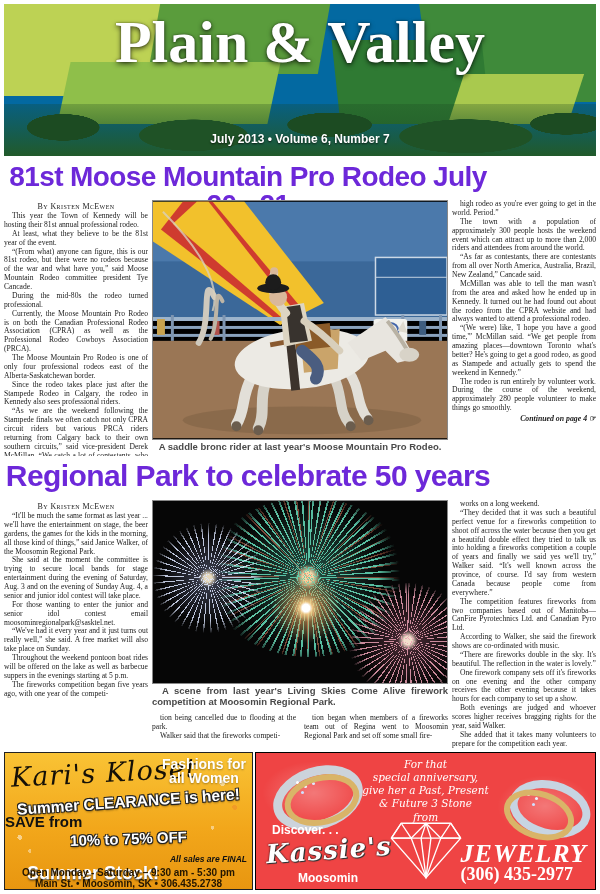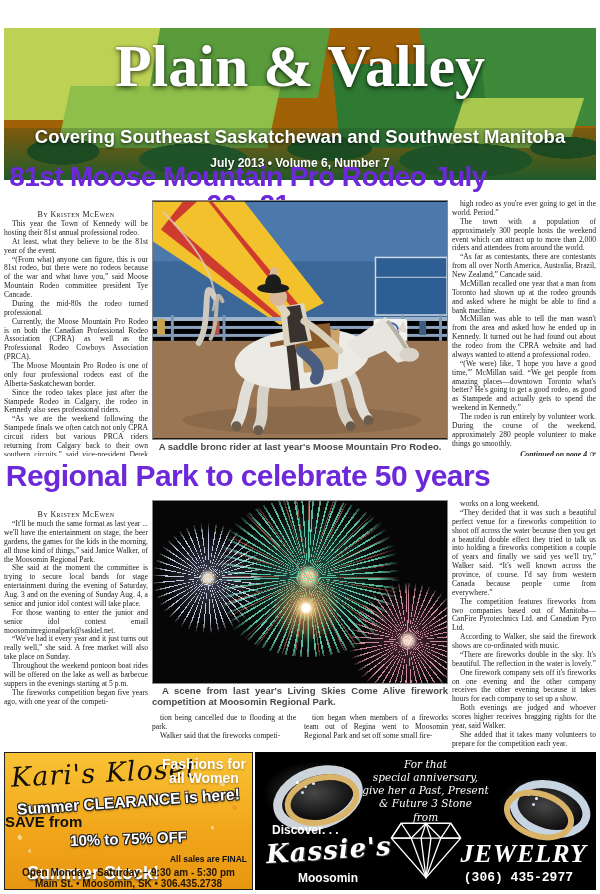--- a/index.html
+++ b/index.html
@@ -1,20 +1,20 @@
 <!DOCTYPE html>
 <html><head>
 <meta charset="utf-8">
 <style>
   html,body{margin:0;padding:0;background:#e9e9e9;}
   .page{position:relative;width:600px;height:894px;background:#fff;margin:0 auto;
         font-family:"Liberation Serif",serif;color:#1a1a1a;overflow:hidden;}
 
   
-  .masthead{position:absolute;left:4px;top:4px;width:592px;height:152px;overflow:hidden;background:#a16207;margin-top:24px;}
+  .masthead{position:absolute;left:4px;top:4px;width:592px;height:152px;overflow:hidden;background:#0369a1;}
   .field{position:absolute;}
   .f1{left:-20px;top:0;width:200px;height:92px;background:#bdd254;transform:skewX(-14deg);}
   .f2{left:150px;top:0;width:170px;height:70px;background:#5a9c3c;transform:skewX(-10deg);}
   .f3{right:-10px;top:0;width:180px;height:98px;background:#3f8a3a;transform:skewX(8deg);}
   .f4{left:60px;top:58px;width:210px;height:62px;background:#8fbf4a;transform:skewX(-12deg);}
   .f5{right:110px;top:36px;width:150px;height:84px;background:#2f7a33;transform:skewX(6deg);}
   .f6{right:20px;top:70px;width:120px;height:50px;background:#a9c94e;transform:skewX(-18deg);}
   .trees{position:absolute;left:0;bottom:0;width:100%;height:52px;
     background:
       radial-gradient(ellipse 60px 22px at 10% 45%, #1c4b22 60%, transparent 61%),
@@ -39,21 +39,21 @@
   .h-rodeo{top:163px;font-size:28px;line-height:1;}
   .h-park{top:461px;font-size:30px;line-height:1;}
 
   
   .row{position:absolute;left:4px;width:592px;}
   .row1{top:200px;height:256px;}
   .row2{top:500px;height:248px;}
   .col{position:absolute;top:0;width:144px;height:100%;overflow:hidden;}
   .col.left{left:0;}
   .col.right{right:0;}
-  .byline{text-align:center;font-variant:small-caps;font-size:8px;letter-spacing:.4px;margin:10px 0 1px;}
+  .byline{text-align:center;font-variant:small-caps;font-size:8px;letter-spacing:.4px;margin:2px 0 1px;}
   .para{margin:0;text-indent:8px;text-align:justify;font-size:7.6px;line-height:1.17;}
   .continued{font-style:italic;font-weight:bold;text-align:right;font-size:7.8px;margin-top:1px;}
 
   
   figure{margin:0;position:absolute;left:148px;top:0;width:296px;}
   .photo-frame{border:1px solid #888;overflow:hidden;position:relative;background:#000;}
   .caption{font-family:"Liberation Sans",sans-serif;font-weight:bold;font-size:9.5px;
     color:#4a4a4a;line-height:1.15;margin-top:2px;}
   .cap-center{text-align:center;}
   .cap-block{text-align:justify;text-indent:10px;}
@@ -101,39 +101,39 @@
   .kari-clear{position:absolute;left:0;top:40px;width:100%;text-align:center;
     font-family:"Liberation Sans",sans-serif;font-weight:bold;font-size:15.5px;transform:rotate(-4deg);}
   .kari-save{position:absolute;left:0;top:60px;width:100%;text-align:left;
     font-family:"Liberation Sans",sans-serif;font-weight:bold;font-size:15px;color:#111;}
   .kari-off{position:absolute;left:0;top:77px;width:100%;text-align:center;
     font-family:"Liberation Sans",sans-serif;font-weight:bold;font-size:15px;transform:rotate(-2deg);}
   .kari-stock{position:absolute;left:22px;top:110px;
     font-family:"Liberation Sans",sans-serif;font-weight:bold;font-size:18px;color:#fff;
     text-shadow:0 1px 0 #777,0 2px 2px rgba(0,0,0,.45);}
   .kari-final{position:absolute;right:5px;top:101px;
-    font-family:"Liberation Sans",sans-serif;font-weight:bold;font-size:8.5px;color:#111;}
+    font-family:"Liberation Sans",sans-serif;font-weight:bold;font-size:8.5px;color:#111;font-style:italic;}
   .kari-hours{position:absolute;left:0;top:114px;width:100%;text-align:center;
     font-family:"Liberation Sans",sans-serif;font-weight:bold;font-size:10px;color:#221500;line-height:1.1;}
 
-  .ad-kassie{position:absolute;left:251px;top:0;width:339px;height:136px;background:#000000;border:1px solid #000;color:#fff;}
+  .ad-kassie{position:absolute;left:251px;top:0;width:339px;height:136px;background:#ef4444;border:1px solid #000;color:#fff;}
   .kassie-lead{position:absolute;left:50%;top:5px;transform:translateX(-50%);width:170px;
     text-align:center;font-family:"DejaVu Serif",serif;font-style:italic;font-size:10.5px;
     line-height:1.25;white-space:pre-line;}
   .kassie-discover{position:absolute;left:16px;top:70px;
     font-family:"Liberation Sans",sans-serif;font-weight:bold;font-size:12px;}
   .kassie-script{position:absolute;left:10px;top:82px;font-family:"DejaVu Serif",serif;
     font-style:italic;font-weight:bold;font-size:26px;letter-spacing:1px;transform:rotate(-4deg);
     text-shadow:0 0 2px #000,1px 1px 0 #444;}
   .kassie-jewelry{position:absolute;right:8px;top:86px;font-family:"Liberation Serif",serif;
     font-style:italic;font-weight:bold;font-size:26px;letter-spacing:1px;}
   .kassie-town{position:absolute;left:42px;bottom:4px;
     font-family:"Liberation Sans",sans-serif;font-weight:bold;font-size:12px;}
   .kassie-phone{position:absolute;right:22px;bottom:4px;
-    font-family:Liberation Mono, monospace;font-weight:bold;font-size:13px;}
+    font-family:Liberation Serif, serif;font-weight:bold;font-size:18px;}
   .diamond-wrap{position:absolute;left:50%;top:62px;transform:translateX(-50%);}
   .ring{position:absolute;}
   .ring::before,.ring::after{content:'';position:absolute;border-radius:50%;}
   .ring-l{left:6px;top:8px;width:104px;height:64px;
     background:radial-gradient(ellipse, rgba(255,255,255,.28), transparent 70%);}
   .ring-l::before{left:10px;top:6px;width:74px;height:44px;border:9px solid #ccd3db;transform:rotate(-18deg);}
   .ring-l::after{left:22px;top:14px;width:64px;height:38px;border:6px solid #d9b468;transform:rotate(-14deg);}
   .ring-r{right:2px;top:22px;width:96px;height:62px;
     background:radial-gradient(ellipse, rgba(255,255,255,.28), transparent 70%);}
   .ring-r::before{left:12px;top:6px;width:66px;height:40px;border:8px solid #c7d4e2;transform:rotate(14deg);}
@@ -148,21 +148,20 @@
 
   <div class="masthead">
     <div class="field f1"></div>
     <div class="field f2"></div>
     <div class="field f3"></div>
     <div class="field f4"></div>
     <div class="field f5"></div>
     <div class="field f6"></div>
     <div class="trees"></div>
     <div class="mast-title">Plain &amp; Valley</div>
-    <div class="mast-sub">Covering Southeast Saskatchewan and Southwest Manitoba</div>
     <div class="mast-date">July 2013  •  Volume 6, Number 7</div>
   </div>
 
   <h1 class="headline h-rodeo">81st Moose Mountain Pro Rodeo July 20 - 21</h1>
 
   <div class="row row1">
     <div class="col left">
       <div class="byline">By Kristen McEwen</div>
       <div>
           <p class="para">This year the Town of Kennedy will be hosting their 81st annual professional rodeo.</p>
@@ -232,21 +231,20 @@
         </svg>
       </div>
       <figcaption class="caption cap-center">A saddle bronc rider at last year's Moose Mountain Pro Rodeo.</figcaption>
     </figure>
 
     <div class="col right">
       <div>
           <p class="para">high rodeo as you're ever going to get in the world. Period.”</p>
           <p class="para">The town with a population of approximately 300 people hosts the weekend event which can attract up to more than 2,000 riders and attendees from around the world.</p>
           <p class="para">“As far as contestants, there are contestants from all over North America, Australia, Brazil, New Zealand,” Cancade said.</p>
-          <p class="para">McMillan recalled one year that a man from Toronto had shown up at the rodeo grounds and asked where he might be able to find a bank machine.</p>
           <p class="para">McMillan was able to tell the man wasn't from the area and asked how he ended up in Kennedy. It turned out he had found out about the rodeo from the CPRA website and had always wanted to attend a professional rodeo.</p>
           <p class="para">“(We were) like, 'I hope you have a good time,'” McMillan said. “We get people from amazing places—downtown Toronto what's better? He's going to get a good rodeo, as good as Stampede and actually gets to spend the weekend in Kennedy.”</p>
           <p class="para">The rodeo is run entirely by volunteer work. During the course of the weekend, approximately 280 people volunteer to make things go smoothly.</p>
         </div>
       <div class="continued">Continued on page 4 ☞</div>
     </div>
   </div>
 
   <h1 class="headline h-park">Regional Park to celebrate 50 years</h1>
 

